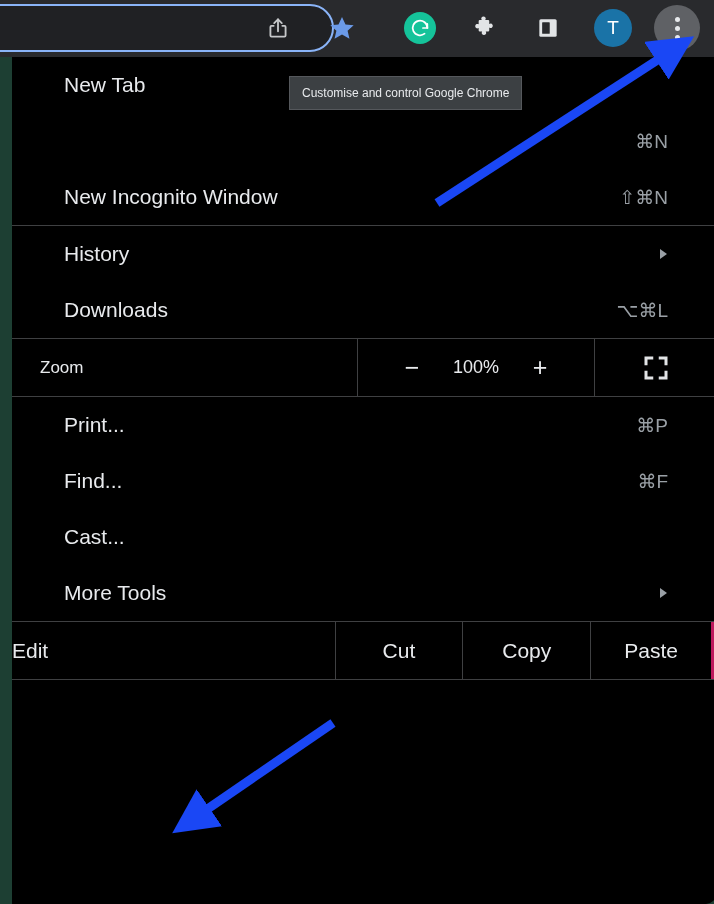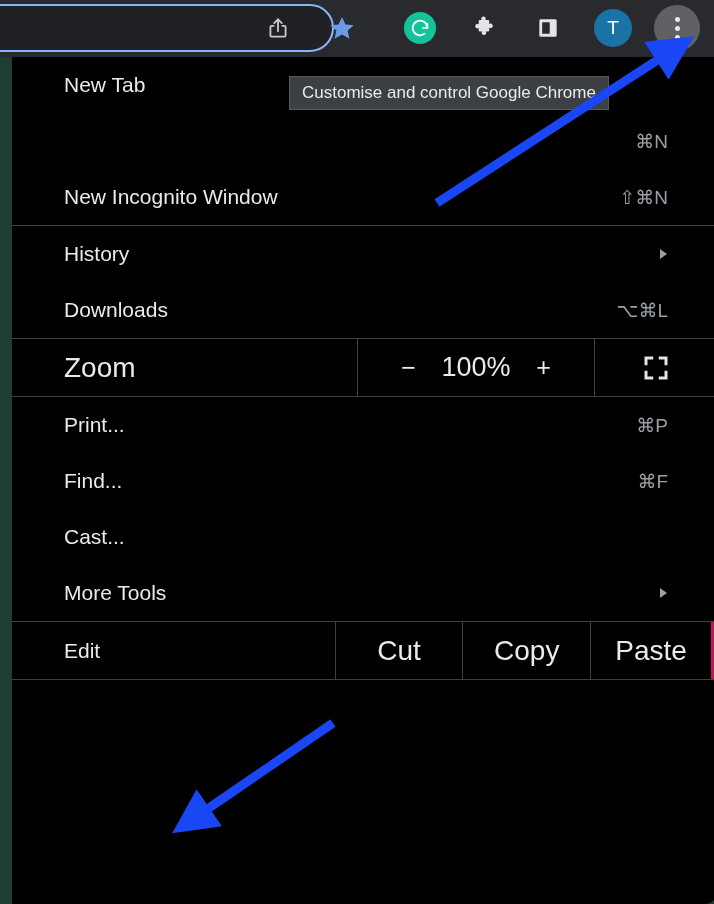--- a/index.html
+++ b/index.html
@@ -106,21 +106,21 @@
   #tooltip {
     position: absolute;
     left: 289px;
     top: 76px;
     height: 34px;
     padding: 0 12px;
     background: #3c4043;
     border: 1px solid #55585c;
     box-sizing: border-box;
     color: #e8eaed;
-    font-size: 17px;
+    font-size: 12px;
     display: flex;
     align-items: center;
     white-space: nowrap;
     z-index: 30;
   }
 
   
   #menu {
     position: absolute;
     left: 0;
@@ -168,43 +168,43 @@
     position: relative;
     height: 57px;
     display: flex;
     align-items: stretch;
     color: #e8eaed;
   }
   #zoom-label-cell {
     width: 345px;
     display: flex;
     align-items: center;
-    padding-left: 52px;
-    box-sizing: border-box;
-    font-size: 28px;
+    padding-left: 28px;
+    box-sizing: border-box;
+    font-size: 17px;
   }
   #zoom-controls-cell {
     width: 238px;
     border-left: 1px solid #3f4042;
     border-right: 1px solid #3f4042;
     display: flex;
     align-items: center;
     justify-content: center;
     gap: 22px;
     box-sizing: border-box;
   }
   #zoom-controls-cell .zbtn {
     color: #e8eaed;
     font-size: 25px;
     line-height: 1;
     width: 22px;
     text-align: center;
   }
   #zoom-level {
-    font-size: 27px;
+    font-size: 18px;
     color: #e8eaed;
     min-width: 62px;
     text-align: center;
   }
   #fullscreen-cell {
     flex: 1;
     display: flex;
     align-items: center;
     justify-content: center;
   }
@@ -214,31 +214,30 @@
     position: relative;
     height: 57px;
     display: flex;
     align-items: stretch;
     color: #e8eaed;
   }
   #edit-label-cell {
     width: 323px;
     display: flex;
     align-items: center;
-    padding-left: 52px;
     box-sizing: border-box;
     font-size: 21px;
   }
   .edit-btn {
     width: 128px;
     border-left: 1px solid #3f4042;
     display: flex;
     align-items: center;
     justify-content: center;
-    font-size: 28px;
+    font-size: 21px;
     box-sizing: border-box;
   }
   #edit-row .edit-btn:last-child {
     width: 126px;
     border-right: 5px solid #be185d;
   }
 
   
   #annotations {
     position: absolute;

